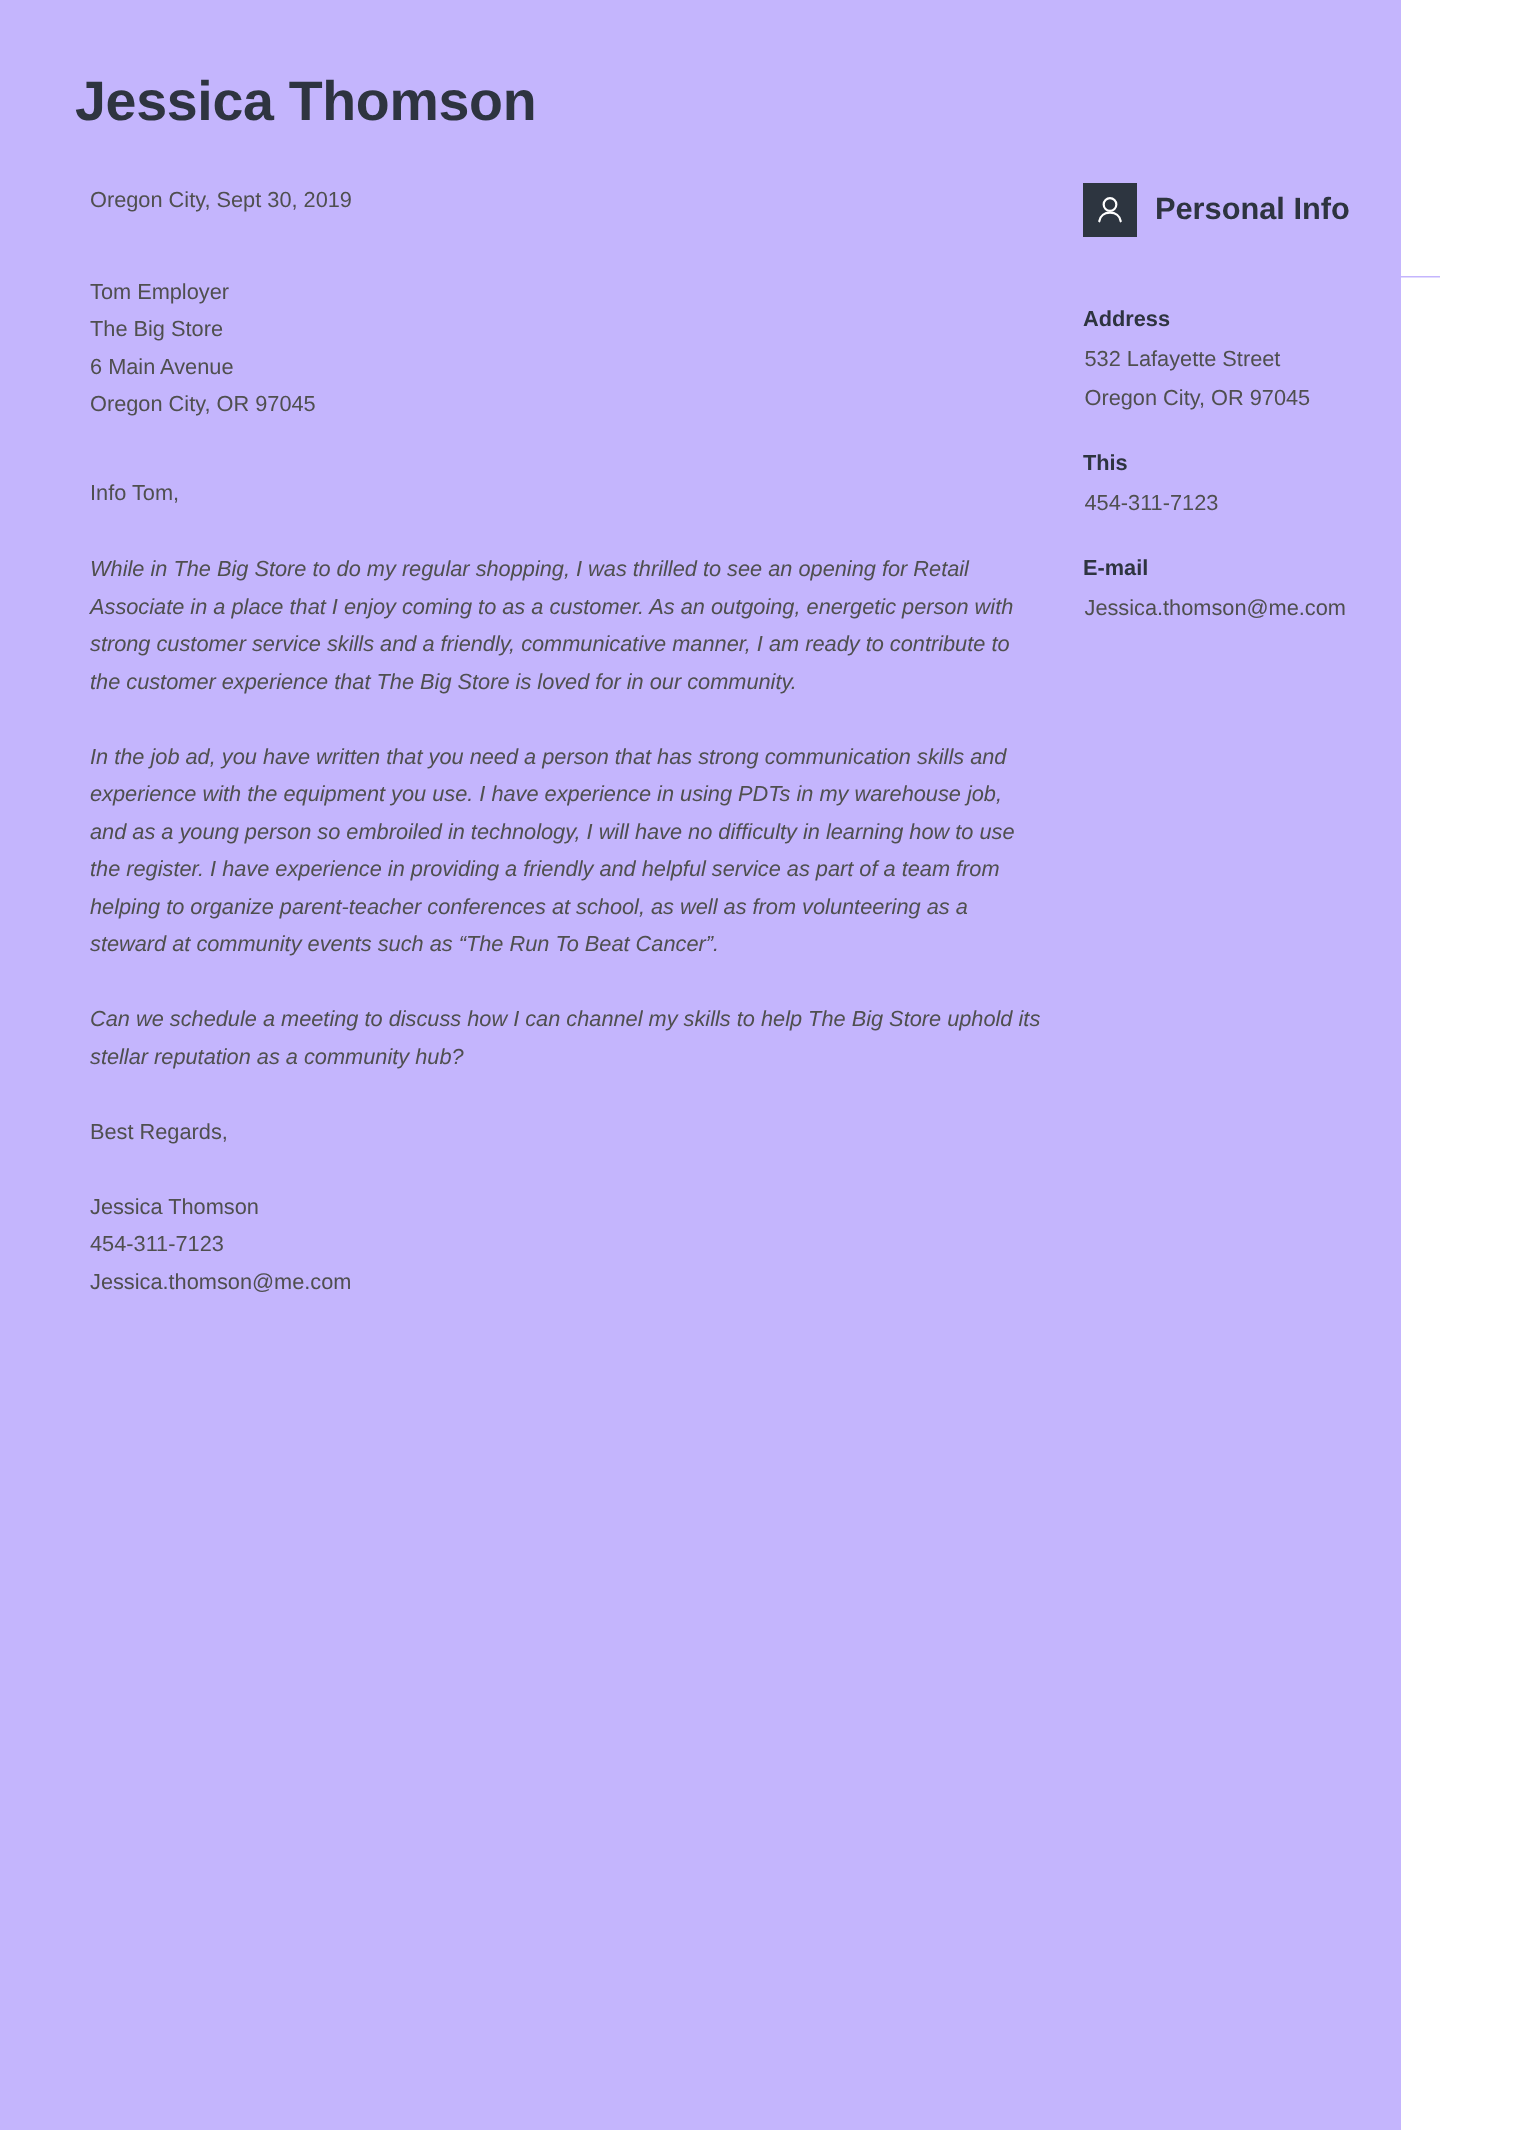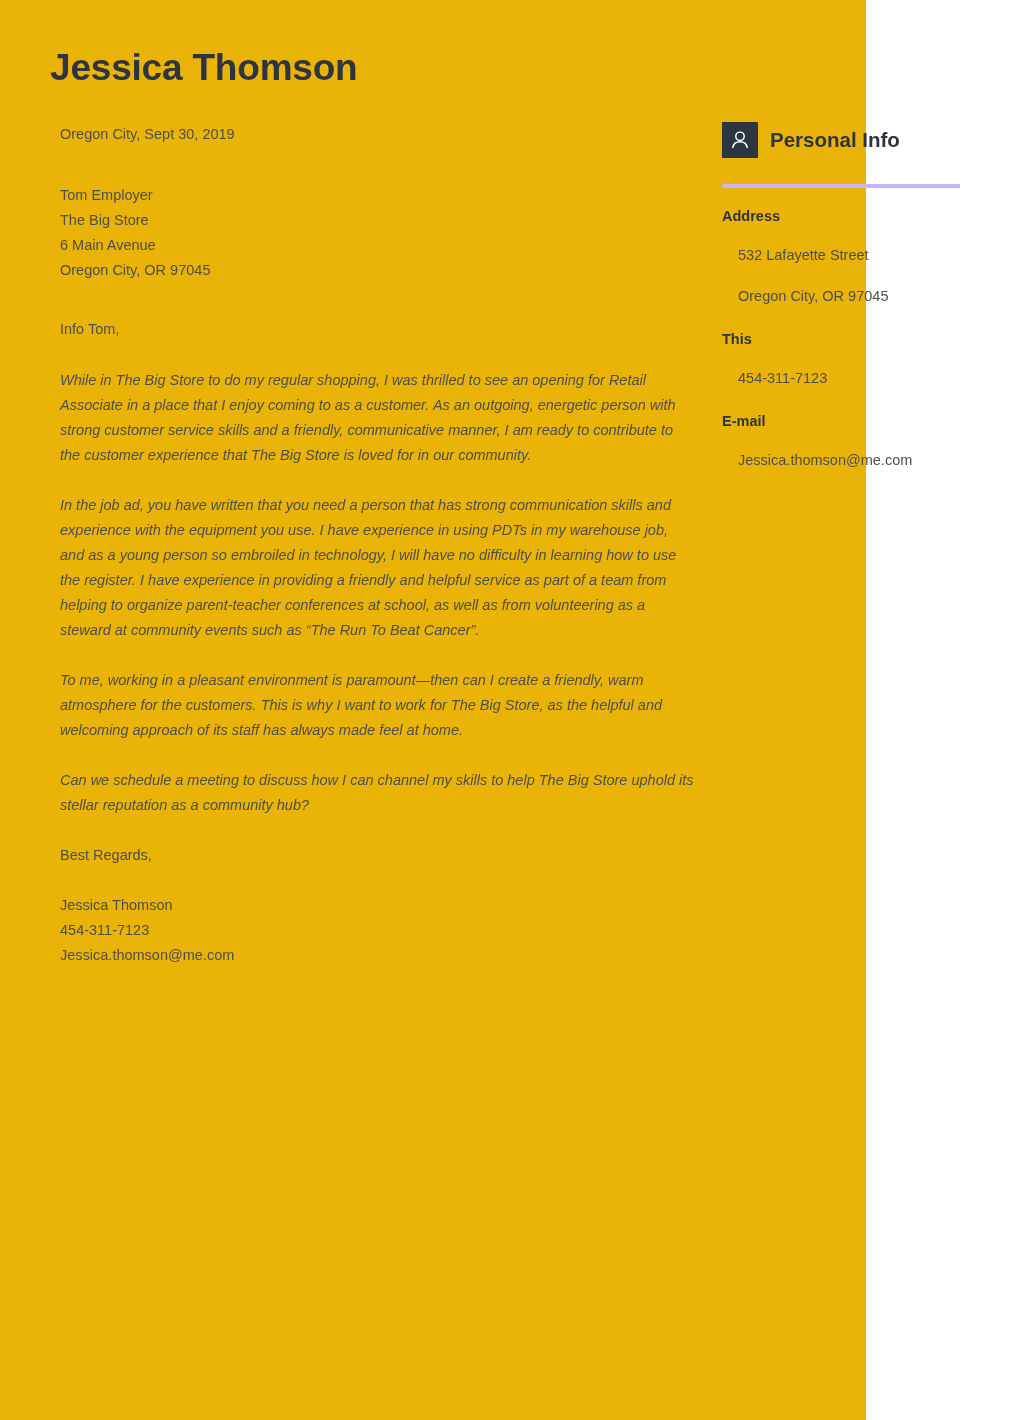--- a/index.html
+++ b/index.html
@@ -11,23 +11,23 @@
     width: 1010px;
     height: 1420px;
     font-family: "Liberation Sans", sans-serif;
     color: #4a4a4a;
     position: relative;
     overflow: hidden;
   }
 
   .page {
     position: relative;
-    width: 866px;
+    width: 934px;
     height: 1420px;
-    background: #eab308;
+    background: #c4b5fd;
     box-sizing: border-box;
   }
 
   
   .letter-header {
     position: absolute;
     left: 50px;
     top: 44px;
     width: 700px;
   }
@@ -98,21 +98,21 @@
     position: absolute;
     left: 722px;
     top: 122px;
     width: 238px;
   }
   .sidebar-section-head {
     display: flex;
     align-items: center;
     gap: 12px;
     padding-bottom: 26px;
-    border-bottom: 4px solid #c4b5fd;
+    border-bottom: 1px solid #c4b5fd;
   }
   .section-badge {
     width: 36px;
     height: 36px;
     background: #2d3540;
     display: flex;
     align-items: center;
     justify-content: center;
     flex: 0 0 auto;
   }
@@ -138,21 +138,21 @@
     font-size: 14.5px;
     font-weight: bold;
     color: #2e3440;
     line-height: 22px;
     margin: 0 0 4px 0;
   }
   .field-value {
     font-size: 14.5px;
     line-height: 25px;
     color: #4f4f4f;
-    margin: 16px;
+    margin: 1px;
   }
 </style>
 </head>
 <body>
 
 <div class="page">
 
   <div class="letter-header">
     <h1 class="candidate-name">Jessica Thomson</h1>
   </div>
@@ -165,21 +165,20 @@
       <p class="recipient-line">Tom Employer</p>
       <p class="recipient-line">The Big Store</p>
       <p class="recipient-line">6 Main Avenue</p>
       <p class="recipient-line">Oregon City, OR 97045</p>
     </div>
 
     <p class="salutation">Info Tom,</p>
 
     <p class="body-paragraph">While in The Big Store to do my regular shopping, I was thrilled to see an opening for Retail Associate in a place that I enjoy coming to as a customer. As an outgoing, energetic person with strong customer service skills and a friendly, communicative manner, I am ready to contribute to the customer experience that The Big Store is loved for in our community.</p>
     <p class="body-paragraph">In the job ad, you have written that you need a person that has strong communication skills and experience with the equipment you use. I have experience in using PDTs in my warehouse job, and as a young person so embroiled in technology, I will have no difficulty in learning how to use the register. I have experience in providing a friendly and helpful service as part of a team from helping to organize parent-teacher conferences at school, as well as from volunteering as a steward at community events such as “The Run To Beat Cancer”.</p>
-    <p class="body-paragraph">To me, working in a pleasant environment is paramount—then can I create a friendly, warm atmosphere for the customers. This is why I want to work for The Big Store, as the helpful and welcoming approach of its staff has always made feel at home.</p>
     <p class="body-paragraph">Can we schedule a meeting to discuss how I can channel my skills to help The Big Store uphold its stellar reputation as a community hub?</p>
 
     <p class="closing-line">Best Regards,</p>
 
     <div class="signature-block">
       <p class="signature-line">Jessica Thomson</p>
       <p class="signature-line">454-311-7123</p>
       <p class="signature-line">Jessica.thomson@me.com</p>
     </div>
 

